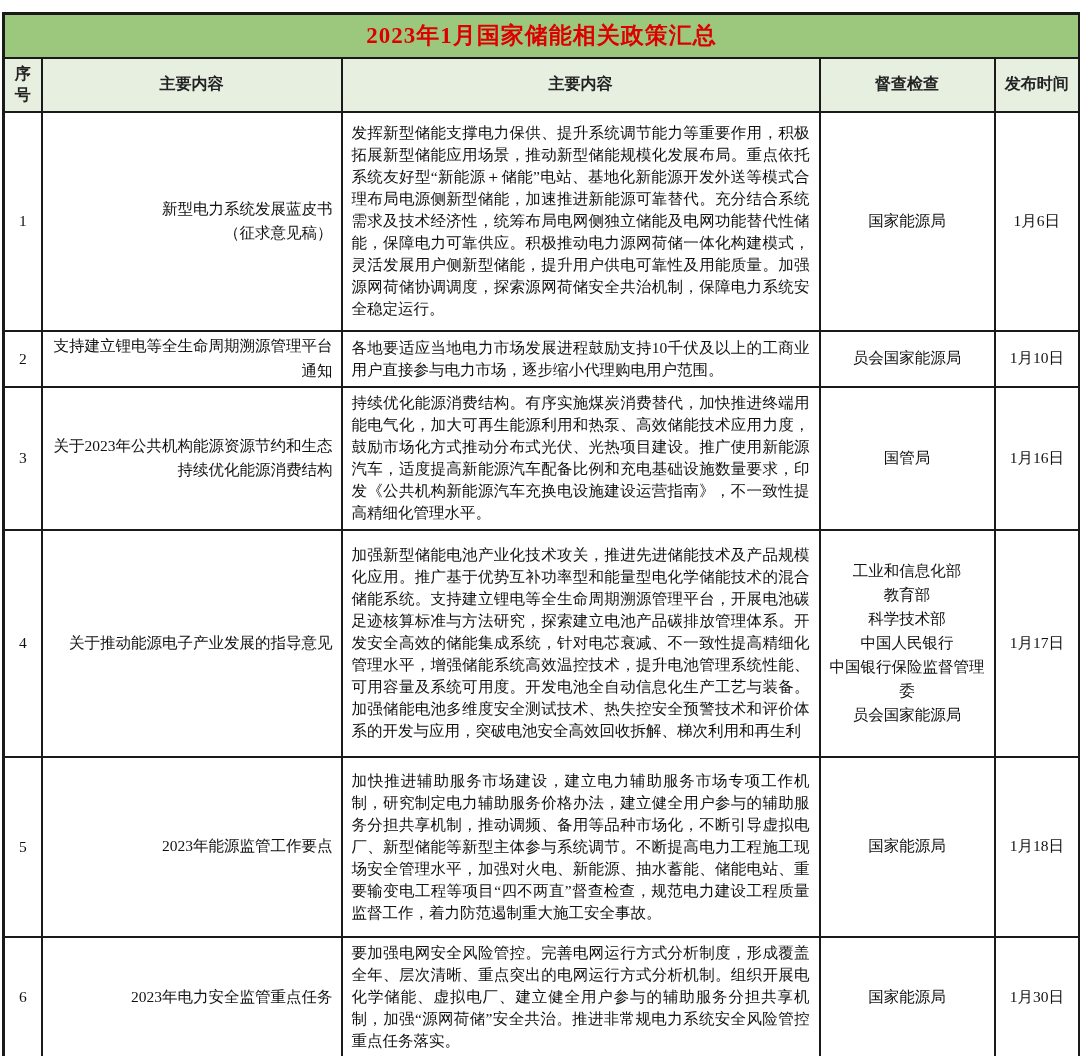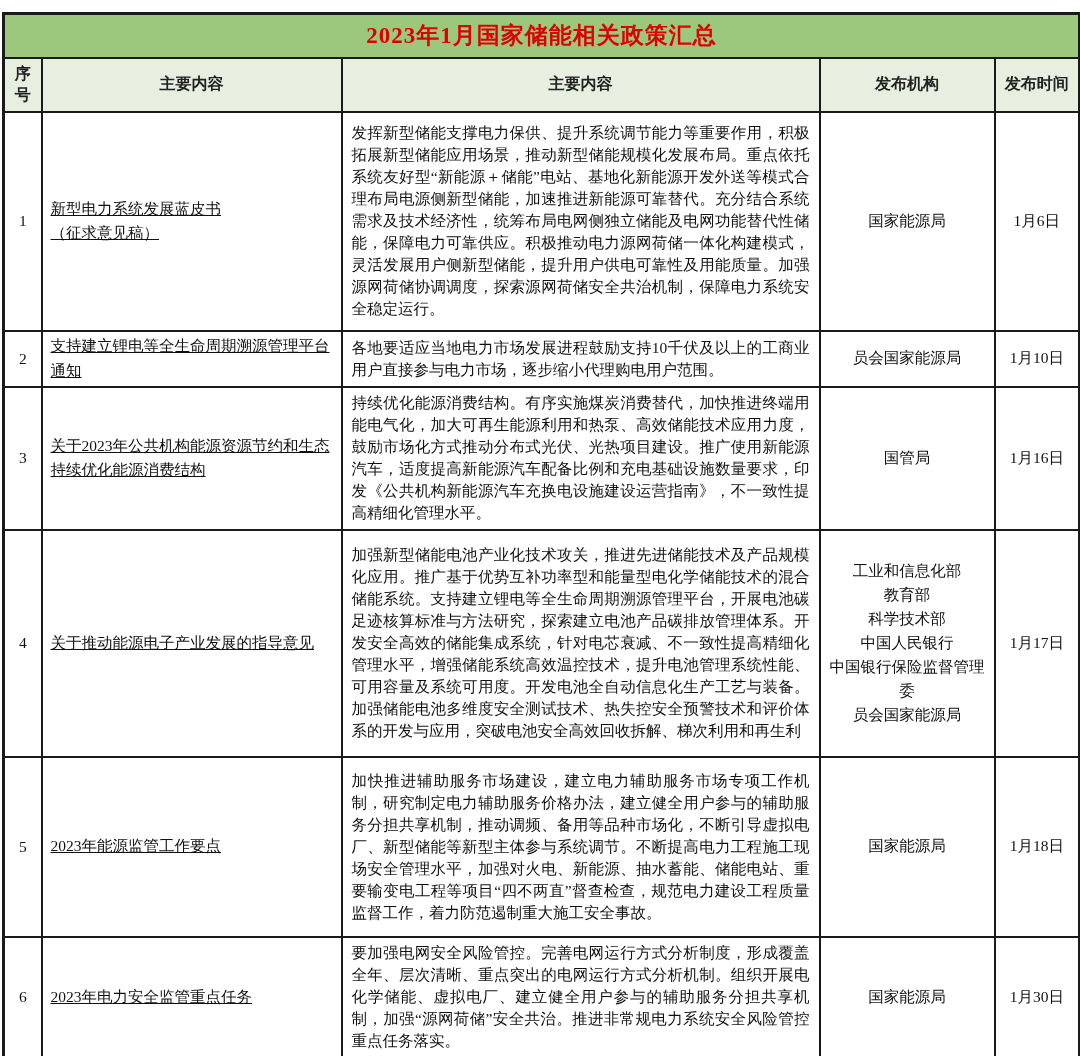--- a/index.html
+++ b/index.html
@@ -48,25 +48,24 @@
     font-size: 16px;
     font-weight: bold;
     text-align: center;
     height: 54px;
   }
   td.cell-num, td.cell-agency, td.cell-date {
     text-align: center;
     font-size: 15.5px;
   }
   td.cell-name {
-    text-align: left;
+    text-align: right;
     font-size: 15.5px;
     white-space: pre-line;
     line-height: 1.55;
-    text-decoration: underline;
   }
   td.cell-agency {
     white-space: pre-line;
     line-height: 1.55;
     padding-left: 8px;
   }
   td.cell-content {
     text-align: justify;
     font-size: 15.5px;
     line-height: 22px;
@@ -92,21 +91,21 @@
         <col class="c-date">
     </colgroup>
     <thead>
       <tr class="title-row">
         <th colspan="5">2023年1月国家储能相关政策汇总</th>
       </tr>
       <tr class="header-row">
         <th>序号</th>
         <th>主要内容</th>
         <th>主要内容</th>
-        <th>发布机构</th>
+        <th>督查检查</th>
         <th>发布时间</th>
       </tr>
     </thead>
     <tbody>
       <tr class="r1">
         <td class="cell-num">1</td>
         <td class="cell-name">新型电力系统发展蓝皮书
 （征求意见稿）</td>
         <td class="cell-content">发挥新型储能支撑电力保供、提升系统调节能力等重要作用，积极拓展新型储能应用场景，推动新型储能规模化发展布局。重点依托系统友好型“新能源＋储能”电站、基地化新能源开发外送等模式合理布局电源侧新型储能，加速推进新能源可靠替代。充分结合系统需求及技术经济性，统筹布局电网侧独立储能及电网功能替代性储能，保障电力可靠供应。积极推动电力源网荷储一体化构建模式，灵活发展用户侧新型储能，提升用户供电可靠性及用能质量。加强源网荷储协调调度，探索源网荷储安全共治机制，保障电力系统安全稳定运行。</td>
         <td class="cell-agency">国家能源局</td>

